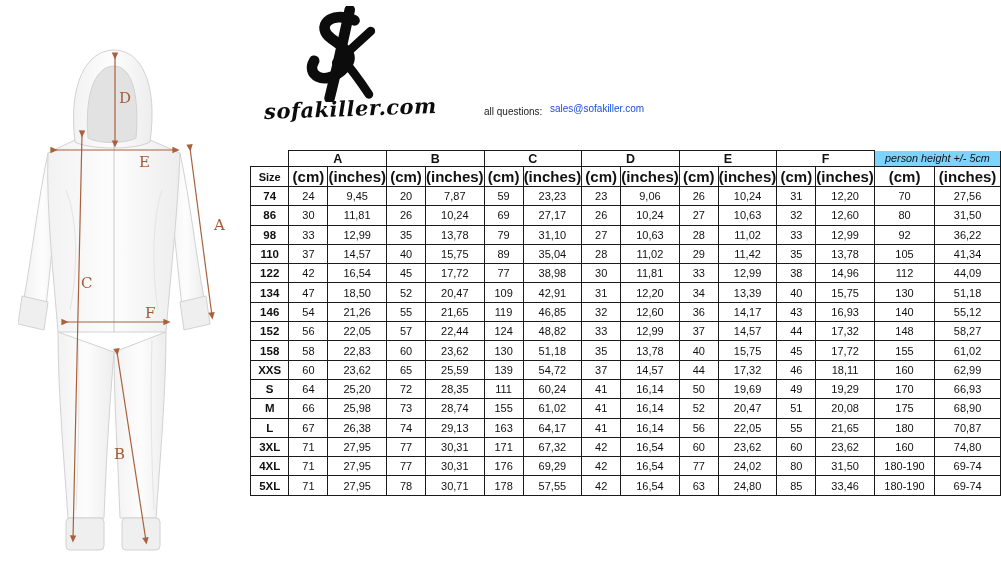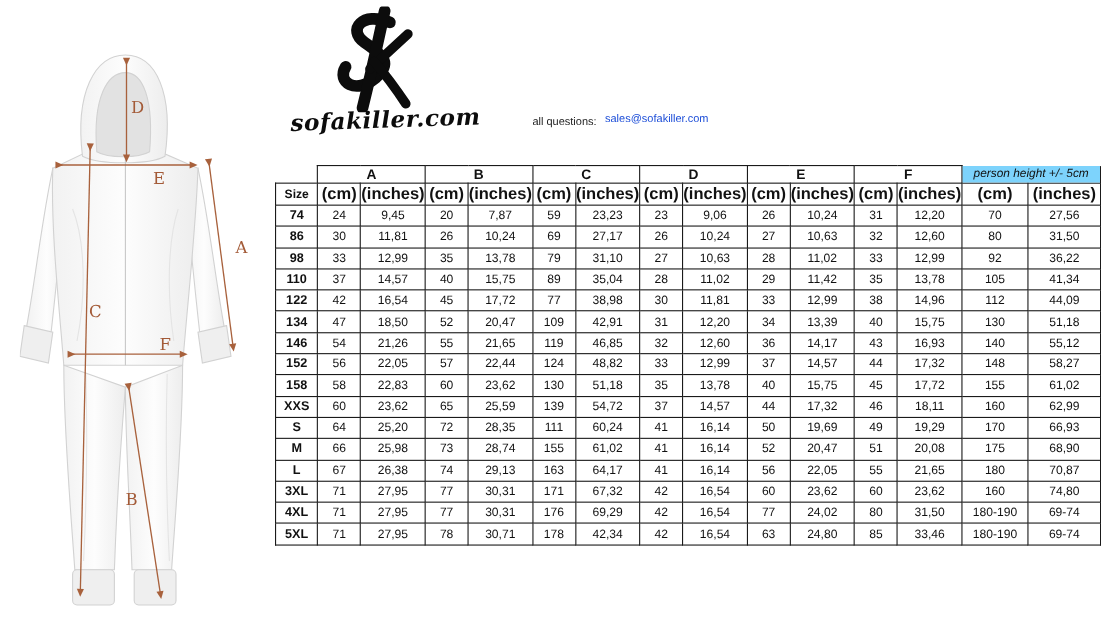--- a/index.html
+++ b/index.html
@@ -418,21 +418,21 @@
             <td>180-190</td>
             <td>69-74</td>
           </tr>
           <tr>
             <th>5XL</th>
             <td>71</td>
             <td>27,95</td>
             <td>78</td>
             <td>30,71</td>
             <td>178</td>
-            <td>42,34</td>
+            <td>57,55</td>
             <td>42</td>
             <td>16,54</td>
             <td>63</td>
             <td>24,80</td>
             <td>85</td>
             <td>33,46</td>
             <td>180-190</td>
             <td>69-74</td>
           </tr>
         </tbody>

